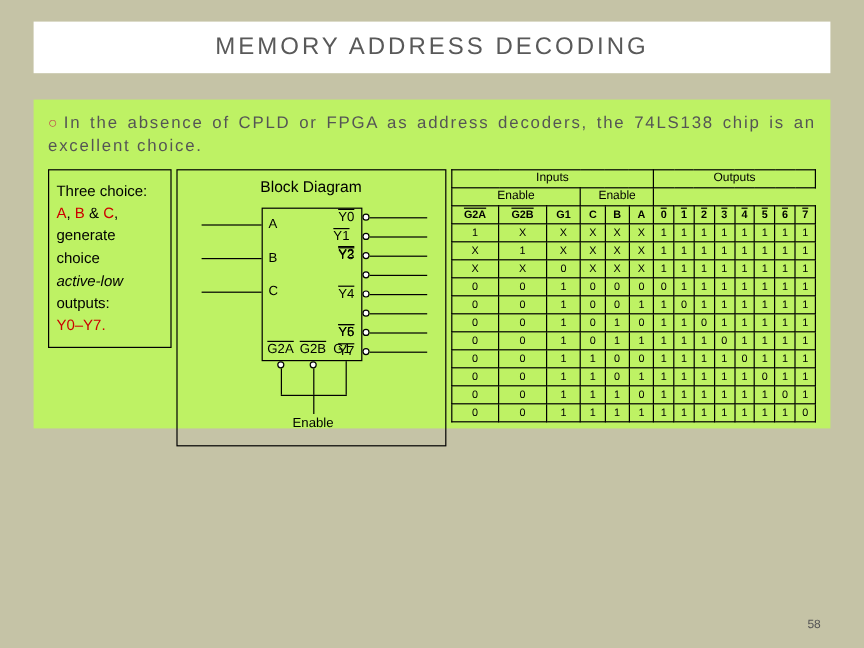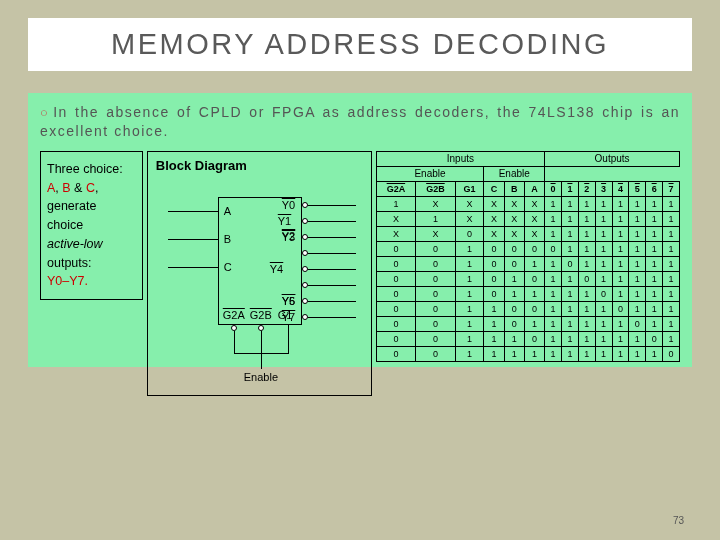--- a/index.html
+++ b/index.html
@@ -1,26 +1,26 @@
 <!DOCTYPE html>
 <html><head>
 <meta charset="utf-8">
 <style>
 *{margin:0;padding:0;box-sizing:border-box}
 body{width:720px;height:540px;background:#c5c3a6;font-family:Arial,sans-serif;position:relative;overflow:hidden}
 .header{background:#fff;margin:18px 28px 0;padding:10px 0;text-align:center}
-.title{font-size:29px;letter-spacing:2.5px;color:#595959;font-weight:400}
-.content{background:#86efac;margin:22px 28px 0;padding:10px 12px 12px;height:274px;position:relative}
+.title{font-size:20px;letter-spacing:2.5px;color:#595959;font-weight:400}
+.content{background:#bef264;margin:22px 28px 0;padding:10px 12px 12px;height:274px;position:relative}
 .bullet{font-size:14px;color:#555;letter-spacing:1.5px;text-align:justify;line-height:1.35}
 .bullet .ring{color:#c0504d;font-size:13px;margin-right:2px}
 .figs{display:flex;gap:4px;margin-top:10px;align-items:flex-start}
 .desc{border:1.5px solid #000;padding:8px 6px;width:105px;font-size:12.5px;line-height:1.5}
 .desc .r{color:#c00}
 .block{border:1.5px solid #000;width:230px;padding:6px 8px 4px;font-size:11px}
-.block-title{font-weight:700;font-size:13px;margin-bottom:18px;}
+.block-title{font-weight:400;font-size:13px;margin-bottom:4px;text-align:center}
 .chip{position:relative;height:200px}
 .chipbox{position:absolute;left:62px;top:6px;width:84px;height:128px;border:1.5px solid #000}
 .lbl{position:absolute;font-size:11px}
 .ln{position:absolute;background:#000}
 .ov{text-decoration:overline}
 .sc{position:absolute;width:6px;height:6px;border:1px solid #000;border-radius:50%;background:#fff}
 .tt{width:312px;font-size:9px;border-collapse:collapse}
 .tt th,.tt td{border:1.3px solid #000;text-align:center;padding:1px 2px;height:15px}
 .tt .hdr{font-weight:400;font-size:10px}
 .pgnum{position:absolute;right:36px;bottom:14px;font-size:10px;color:#555}
@@ -70,21 +70,21 @@
           <div class="ln" style="left:152px;top:14px;width:48px;height:1px"></div>
 <div class="lbl ov" style="left:122px;top:24px">Y1</div>
           <div class="sc" style="left:146px;top:27px"></div>
           <div class="ln" style="left:152px;top:30px;width:48px;height:1px"></div>
 <div class="lbl ov" style="left:126px;top:39px">Y2</div>
           <div class="sc" style="left:146px;top:43px"></div>
           <div class="ln" style="left:152px;top:46px;width:48px;height:1px"></div>
 <div class="lbl ov" style="left:126px;top:40px">Y3</div>
           <div class="sc" style="left:146px;top:59px"></div>
           <div class="ln" style="left:152px;top:62px;width:48px;height:1px"></div>
-<div class="lbl ov" style="left:114px;top:72px">Y4</div>
+<div class="lbl ov" style="left:126px;top:72px">Y4</div>
           <div class="sc" style="left:146px;top:75px"></div>
           <div class="ln" style="left:152px;top:78px;width:48px;height:1px"></div>
 <div class="lbl ov" style="left:126px;top:104px">Y5</div>
           <div class="sc" style="left:146px;top:91px"></div>
           <div class="ln" style="left:152px;top:94px;width:48px;height:1px"></div>
 <div class="lbl ov" style="left:126px;top:104px">Y6</div>
           <div class="sc" style="left:146px;top:107px"></div>
           <div class="ln" style="left:152px;top:110px;width:48px;height:1px"></div>
 <div class="lbl ov" style="left:126px;top:120px">Y7</div>
           <div class="sc" style="left:146px;top:123px"></div>
@@ -295,13 +295,13 @@
             <td>1</td>
             <td>1</td>
             <td>1</td>
             <td>0</td>
           </tr>
         </tbody>
 </table>
 </div>
 </div>
 
-<div class="pgnum">73</div>
+<div class="pgnum">58</div>
 
 </body></html>

